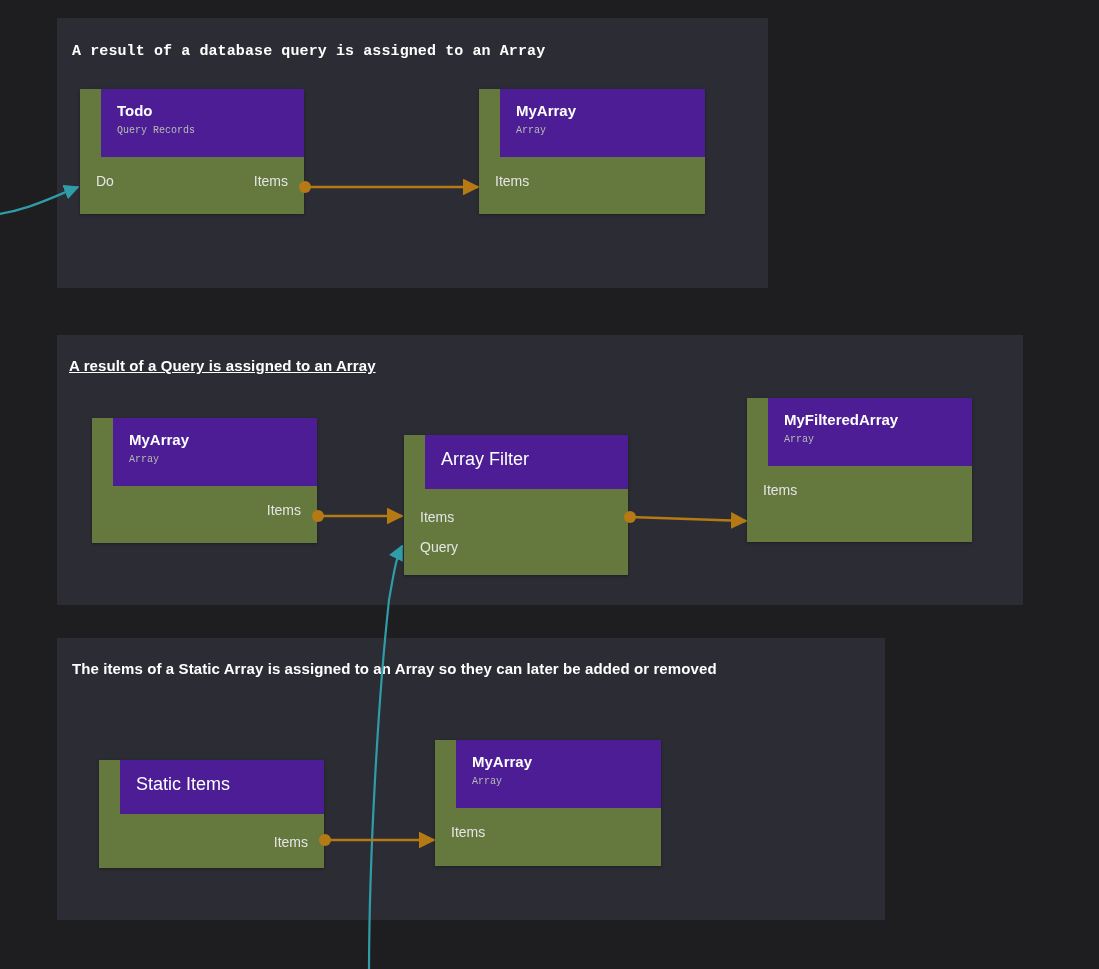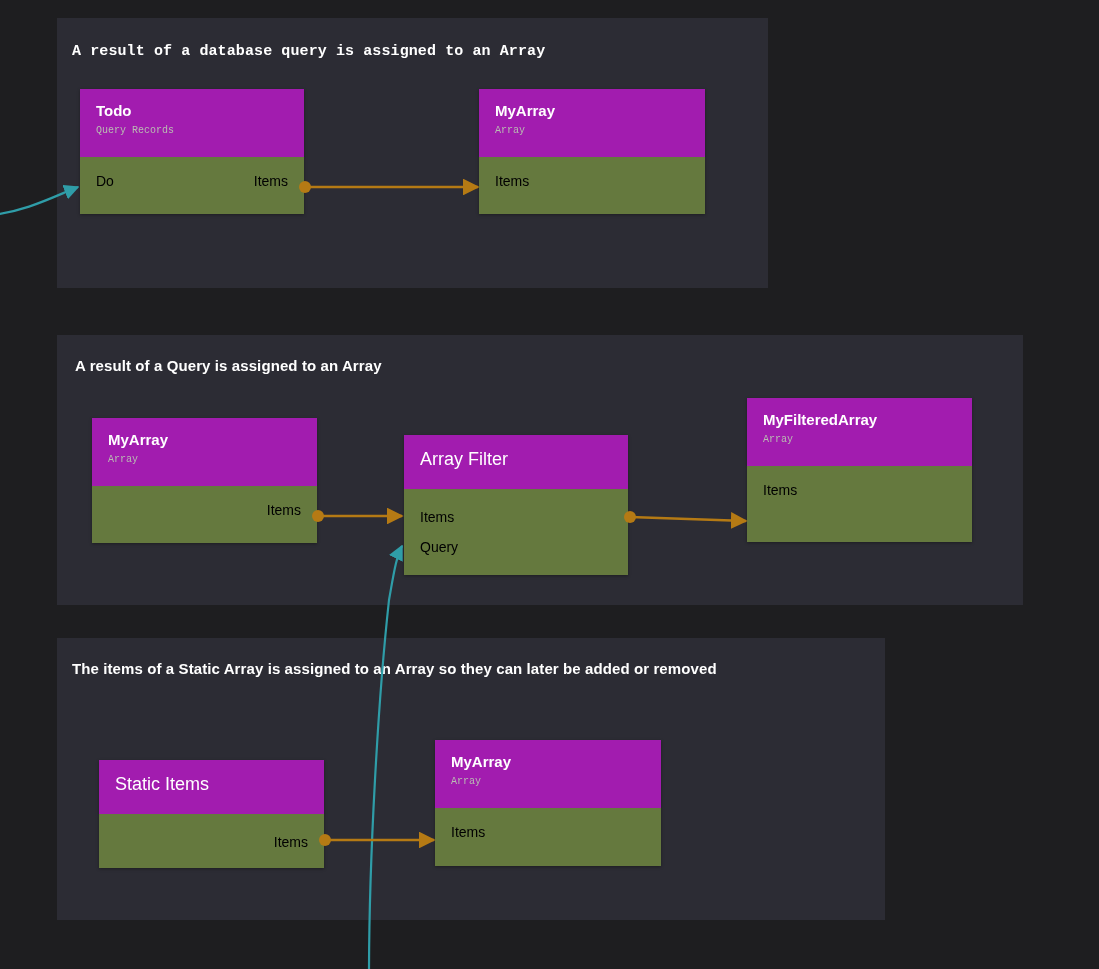--- a/index.html
+++ b/index.html
@@ -39,23 +39,24 @@
   }
 
   
   .node {
     position: absolute;
     box-sizing: border-box;
     background: #65793e;
     box-shadow: 0 1px 3px rgba(0,0,0,0.35);
   }
   .node-header {
-    background: #a21caf;
+    background: #4c1d95;
     box-sizing: border-box;
     padding: 12px 16px 10px 16px;
+    margin-left: 21px;
   }
   .node-header.compact {
     padding: 14px 16px 13px 16px;
   }
   .node-title {
     color: #ffffff;
     font-size: 15px;
     font-weight: bold;
     line-height: 20px;
     white-space: nowrap;
@@ -79,21 +80,21 @@
   }
   .port-row {
     position: relative;
     display: flex;
     align-items: center;
     height: 26px;
     box-sizing: border-box;
     padding: 0 16px;
   }
   .port-label {
-    color: #000000;
+    color: #e5e5e5;
     font-size: 14px;
     line-height: 26px;
     white-space: nowrap;
   }
   .port-label.in  { margin-right: auto; }
   .port-label.out { margin-left: auto; }
 
   
   #wires {
     position: absolute;
@@ -130,21 +131,21 @@
       <div class="node-subtitle">Array</div>
     </div>
     <div class="node-body" style="height:57px; padding-top:11px;">
       <div class="port-row">
         <span class="port-label in">Items</span>
       </div>
     </div>
   </div>
 
   <div class="panel" style="left:57px; top:335px; width:966px; height:270px;"></div>
-  <div class="panel-title" style="left:75px; top:357px;">A result of a Query is assigned to an Array</div>
+  <div class="panel-title" style="left:69px; top:357px;text-decoration:underline;">A result of a Query is assigned to an Array</div>
 
   <div class="node" style="left:92px; top:418px; width:225px; height:125px;">
     <div class="node-header" style="height:68px;">
       <div class="node-title">MyArray</div>
       <div class="node-subtitle">Array</div>
     </div>
     <div class="node-body" style="height:57px; padding-top:11px;">
       <div class="port-row">
         <span class="port-label out">Items</span>
       </div>

